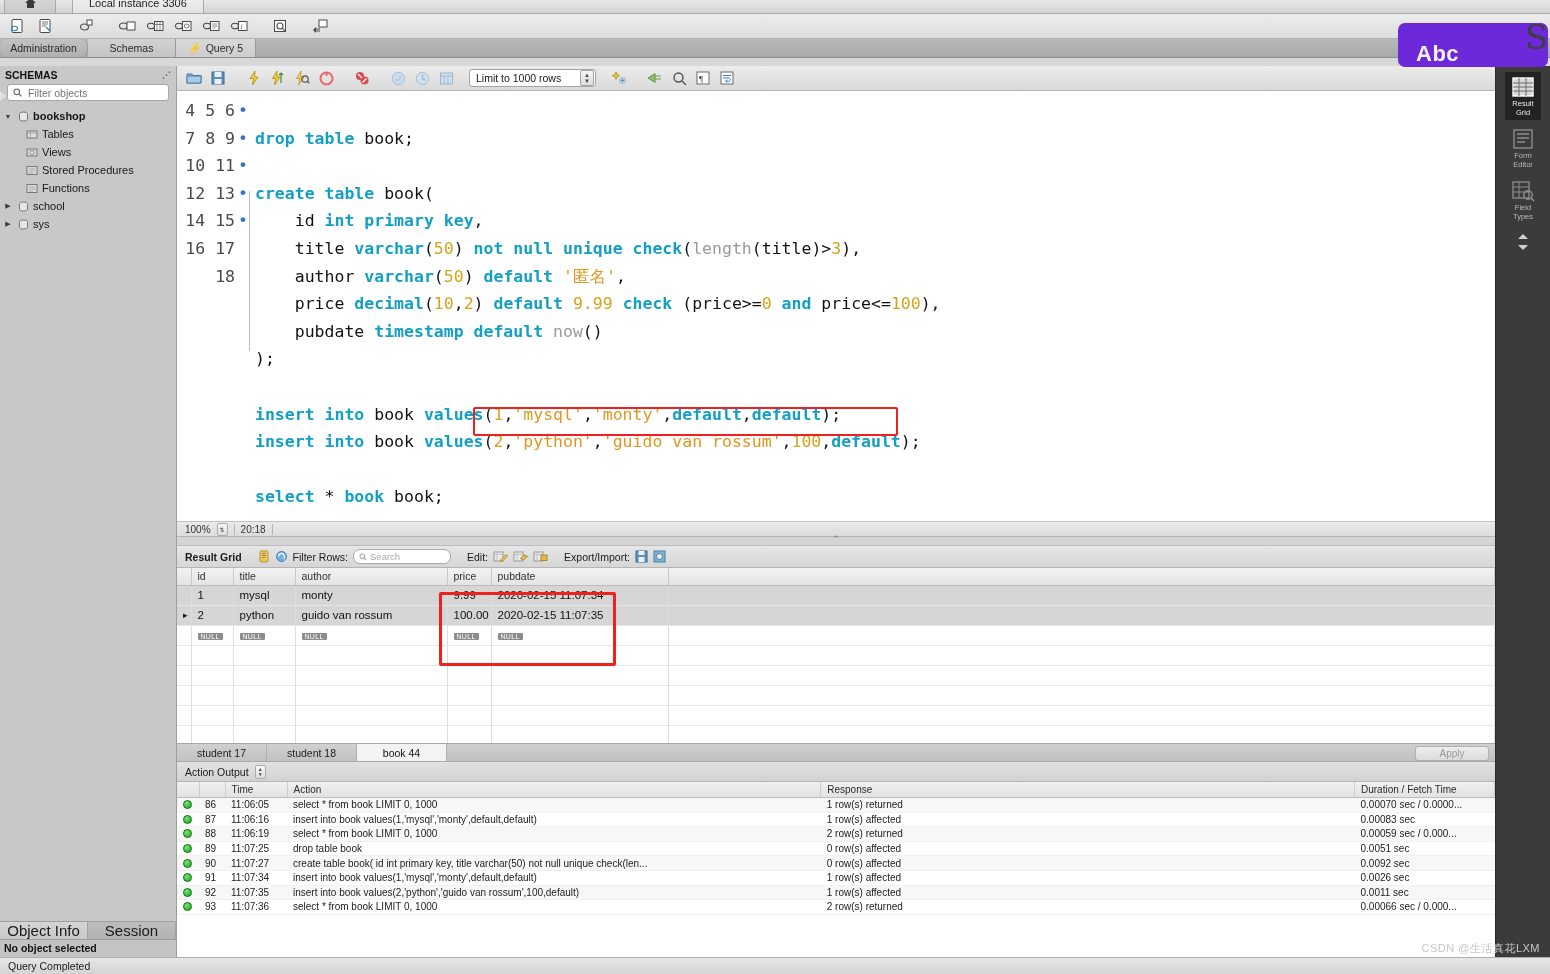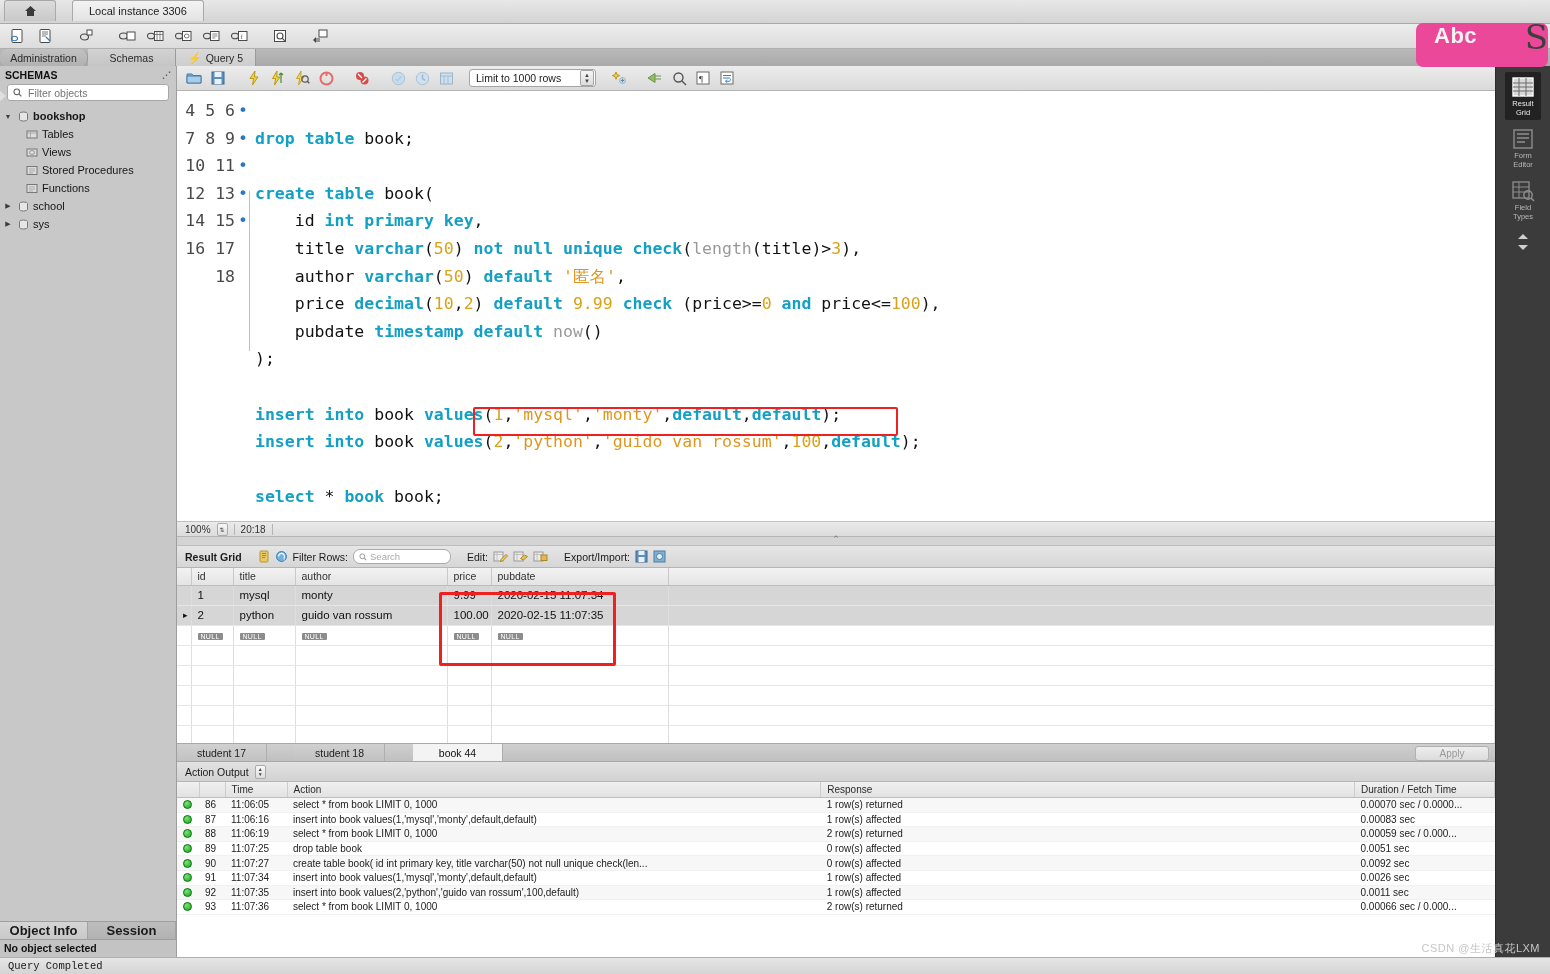--- a/index.html
+++ b/index.html
@@ -10,24 +10,24 @@
     background: #d8d8d8;
     font-family: "Liberation Sans", sans-serif;
     font-size: 11px;
     color: #1a1a1a;
     -webkit-font-smoothing: antialiased;
   }
   .app { position: relative; width: 1550px; height: 974px; }
 
   
   .titlebar {
-    height: 24px;
+    height: 14px;
     background: linear-gradient(#e8e8e8,#d3d3d3);
     border-bottom: 1px solid #a9a9a9;
-    display: flex; align-items: flex-start;
+    display: flex; align-items: flex-end;
     padding-left: 4px;
   }
   .home-tab {
     width: 52px; height: 21px;
     display: flex; align-items: center; justify-content: center;
     background: linear-gradient(#dcdcdc,#c9c9c9);
     border: 1px solid #a9a9a9; border-bottom: none;
     border-radius: 3px 3px 0 0;
   }
   .inst-tab {
@@ -115,21 +115,21 @@
   .tnode .arrow { width: 12px; text-align: center; font-size: 7px; color: #3c3c3c; }
   .tnode.lvl2 { padding-left: 26px; }
   .tnode b { font-weight: bold; }
   .sb-footer {
     height: 36px; border-top: 1px solid #9e9e9e;
     background: #c3c3c3;
   }
   .sb-tabs { display: flex; height: 18px; border-bottom: 1px solid #9e9e9e;}
   .sb-tabs div {
     flex: 1; display: flex; align-items: center; justify-content: center;
-    font-size: 13px; font-weight: bold; color: #1a1a1a;
+    font-size: 15px; font-weight: normal; color: #1a1a1a;
     border-right: 1px solid #a3a3a3;
   }
   .sb-tabs .act { background: linear-gradient(#d5d5d5,#c9c9c9); }
   .sb-tabs .ina { background: linear-gradient(#bdbdbd,#b2b2b2); }
   .sb-note { padding: 2px 4px; font-size: 10.5px; font-weight: bold; color: #111; }
 
   
   .center { flex: 1; display: flex; flex-direction: column; min-width: 0; }
 
   .qtoolbar {
@@ -269,21 +269,21 @@
     position: absolute; left: -1px; margin-top: 18px;
     width: 0; height: 0;
     border-left: 7px solid #e0e0e0;
     border-top: 6px solid transparent; border-bottom: 6px solid transparent;
   }
 
   
   .rstabs {
     height: 19px; background: linear-gradient(#cfcfcf,#c0c0c0);
     border-top: 1px solid #a8a8a8; border-bottom: 1px solid #a8a8a8;
-    display: flex; align-items: stretch; gap: 28px;
+    display: flex; align-items: stretch;
   }
   .rstab {
     width: 90px; display: flex; align-items: center; justify-content: center;
     font-size: 10.5px; color: #232323;
     background: linear-gradient(#d0d0d0,#c2c2c2);
     border-right: 1px solid #aeaeae;
   }
   .rstab.act { background: #f3f3f3; color: #111; }
   .rstabs .fill { flex: 1; }
   .applybtn {
@@ -327,29 +327,29 @@
   .dot-ok { background: radial-gradient(circle at 35% 30%, #7ee07e, #19a519); border: 1px solid #0d7a0d;}
   .dot-err { background: radial-gradient(circle at 35% 30%, #f08080, #c41b1b); border: 1px solid #8f0f0f;}
   .faded td { color: #c9c9c9 !important; }
 
   
   .statusbar {
     position: absolute; left: 0; right: 0; bottom: 0; height: 17px;
     background: linear-gradient(#e6e6e6,#d4d4d4);
     border-top: 1px solid #aeaeae;
     display: flex; align-items: center; padding-left: 8px;
-    font-size: 10.5px; color: #1a1a1a; font-family: Liberation Mono, monospace;
+    font-size: 10.5px; color: #1a1a1a;
   }
 
   
   .abcwidget {
     position: absolute; right: 2px; top: 23px;
-    width: 132px; height: 44px;
-    background: #ec4899; border-radius: 7px;
-    display: flex; align-items: flex-start; padding-left: 18px;
+    width: 150px; height: 44px;
+    background: #6d28d9; border-radius: 7px;
+    display: flex; align-items: flex-end; padding-left: 18px;
   }
   .abcwidget .abc {
     color: #f2f2f2; font-size: 22px; font-weight: bold; letter-spacing: .5px;
   }
   .slogo {
     position: absolute; right: 2px; top: 20px;
     font-size: 34px; color: #3e3e3e; font-family: "DejaVu Serif", serif;
     line-height: 34px;
   }
   .watermark {

